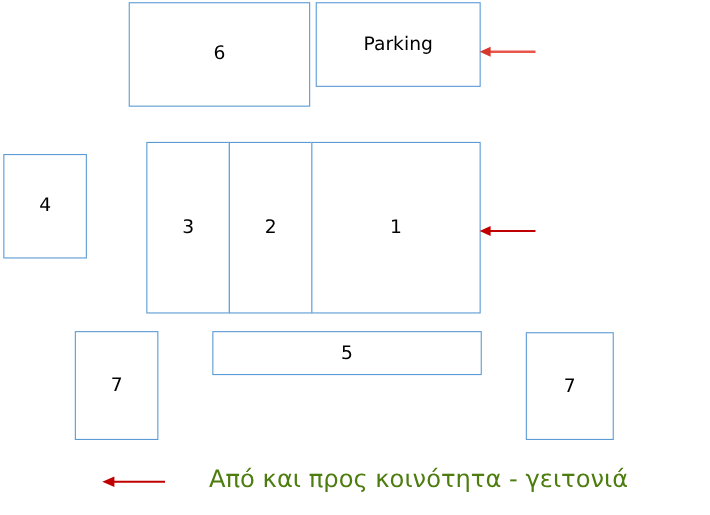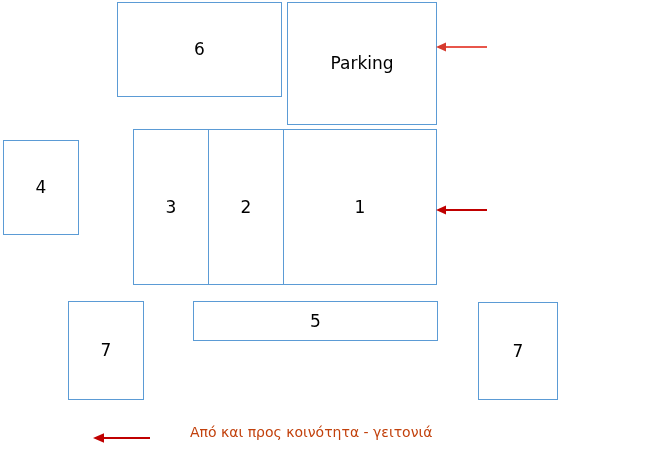--- a/index.html
+++ b/index.html
@@ -33,21 +33,21 @@
     color: #000000;
     line-height: 1;
     user-select: none;
     white-space: nowrap;
   }
   .box-label.word {
     font-size: 17px;
   }
   
   #box-6      { left: 117px; top: 2px;   width: 165px; height: 95px; }
-  #box-parking{ left: 287px; top: 2px;   width: 150px; height: 123px; }
+  #box-parking{ left: 287px; top: 2px;   width: 150px; height: 77px; }
   
   #box-4      { left: 3px;   top: 140px; width: 76px;  height: 95px; }
   #group-321  { left: 133px; top: 129px; width: 304px; height: 156px; border: none; display: block; }
   #box-3      { left: 0px;   top: 0px;   width: 76px;  height: 156px; }
   #box-2      { left: 75px;  top: 0px;   width: 76px;  height: 156px; }
   #box-1      { left: 150px; top: 0px;   width: 154px; height: 156px; }
   
   #box-7-left { left: 68px;  top: 301px; width: 76px;  height: 99px; }
   #box-5      { left: 193px; top: 301px; width: 245px; height: 40px; }
   #box-7-right{ left: 478px; top: 302px; width: 80px;  height: 98px; }
@@ -62,22 +62,22 @@
   #arrow-middle { left: 433px; top: 202px; width: 54px; }
   #arrow-bottom { left: 90px;  top: 430px; width: 62px; }
 
   
   #caption {
     position: absolute;
     left: 190px;
     top: 424px;
     width: 420px;
     font-family: "DejaVu Sans", sans-serif;
-    font-size: 14px;
-    color: #c2410c;
+    font-size: 22px;
+    color: #4d7c0f;
     white-space: nowrap;
     line-height: 1.2;
     user-select: none;
   }
 </style>
 </head>
 <body>
 
 <div id="canvas">
 

